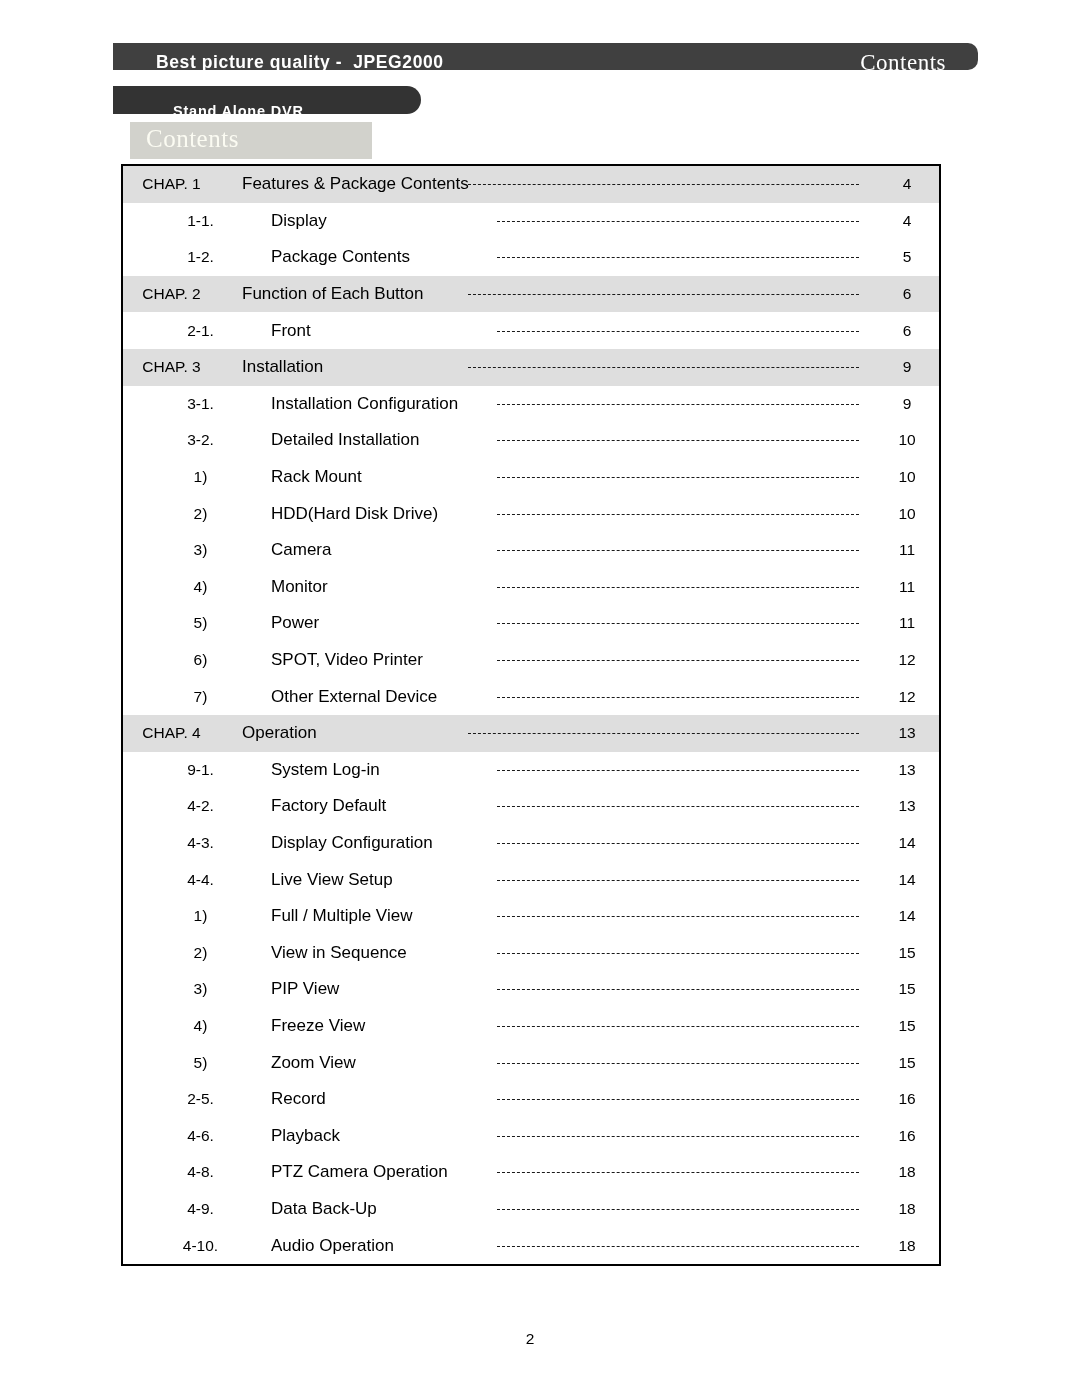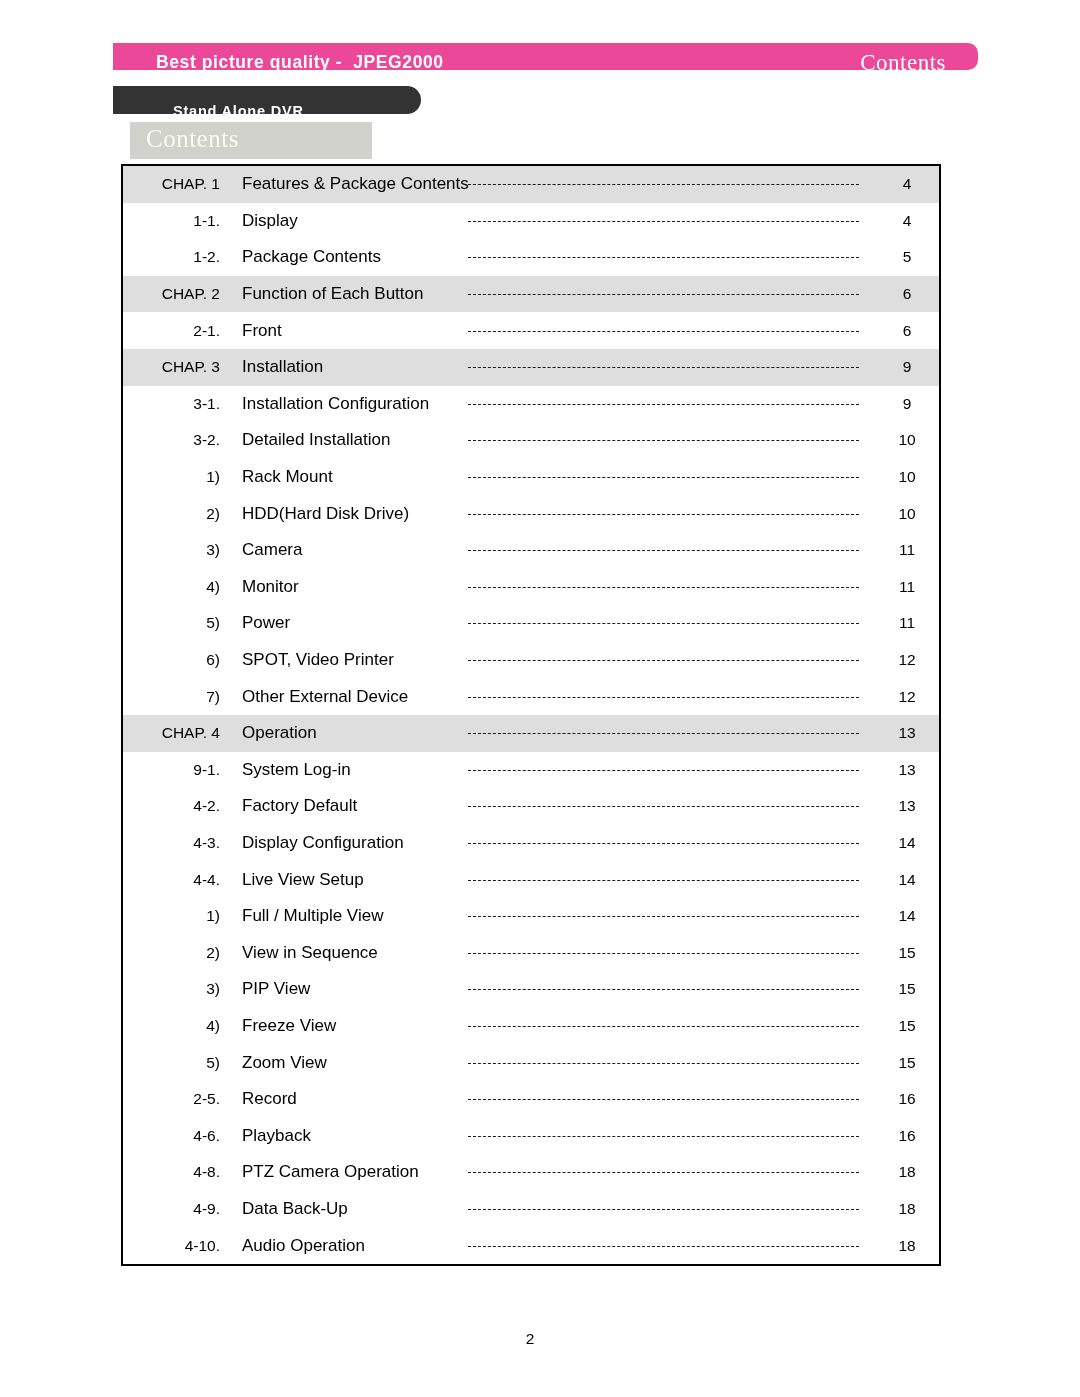--- a/index.html
+++ b/index.html
@@ -16,21 +16,21 @@
     overflow: hidden;
   }
 
   
   #page-header {
     position: absolute;
     left: 113px;
     top: 43px;
     width: 865px;
     height: 27px;
-    background: #ec4899;
+    background: #404040;
     border-radius: 0 10px 10px 0;
   }
   #header-title-main {
     position: absolute;
     left: 43px;
     top: 9px;
     font-size: 17.5px;
     font-weight: bold;
     letter-spacing: 0.6px;
     color: #ffffff;
@@ -99,24 +99,25 @@
     display: flex;
     align-items: center;
     height: 36.6px;
     box-sizing: border-box;
   }
   .toc-row.chapter {
     background: #dedede;
   }
   .toc-row.sub, .toc-row.subsub {
     background: #ffffff;
+    padding-left: 29px;
   }
   .toc-num {
     width: 97px;
-    text-align: right;
+    text-align: center;
     padding-right: 0;
     font-size: 15.5px;
     white-space: pre;
     flex: 0 0 auto;
   }
   .toc-row.sub .toc-num {
     font-size: 15.5px;
   }
   .toc-label {
     flex: 0 0 auto;

